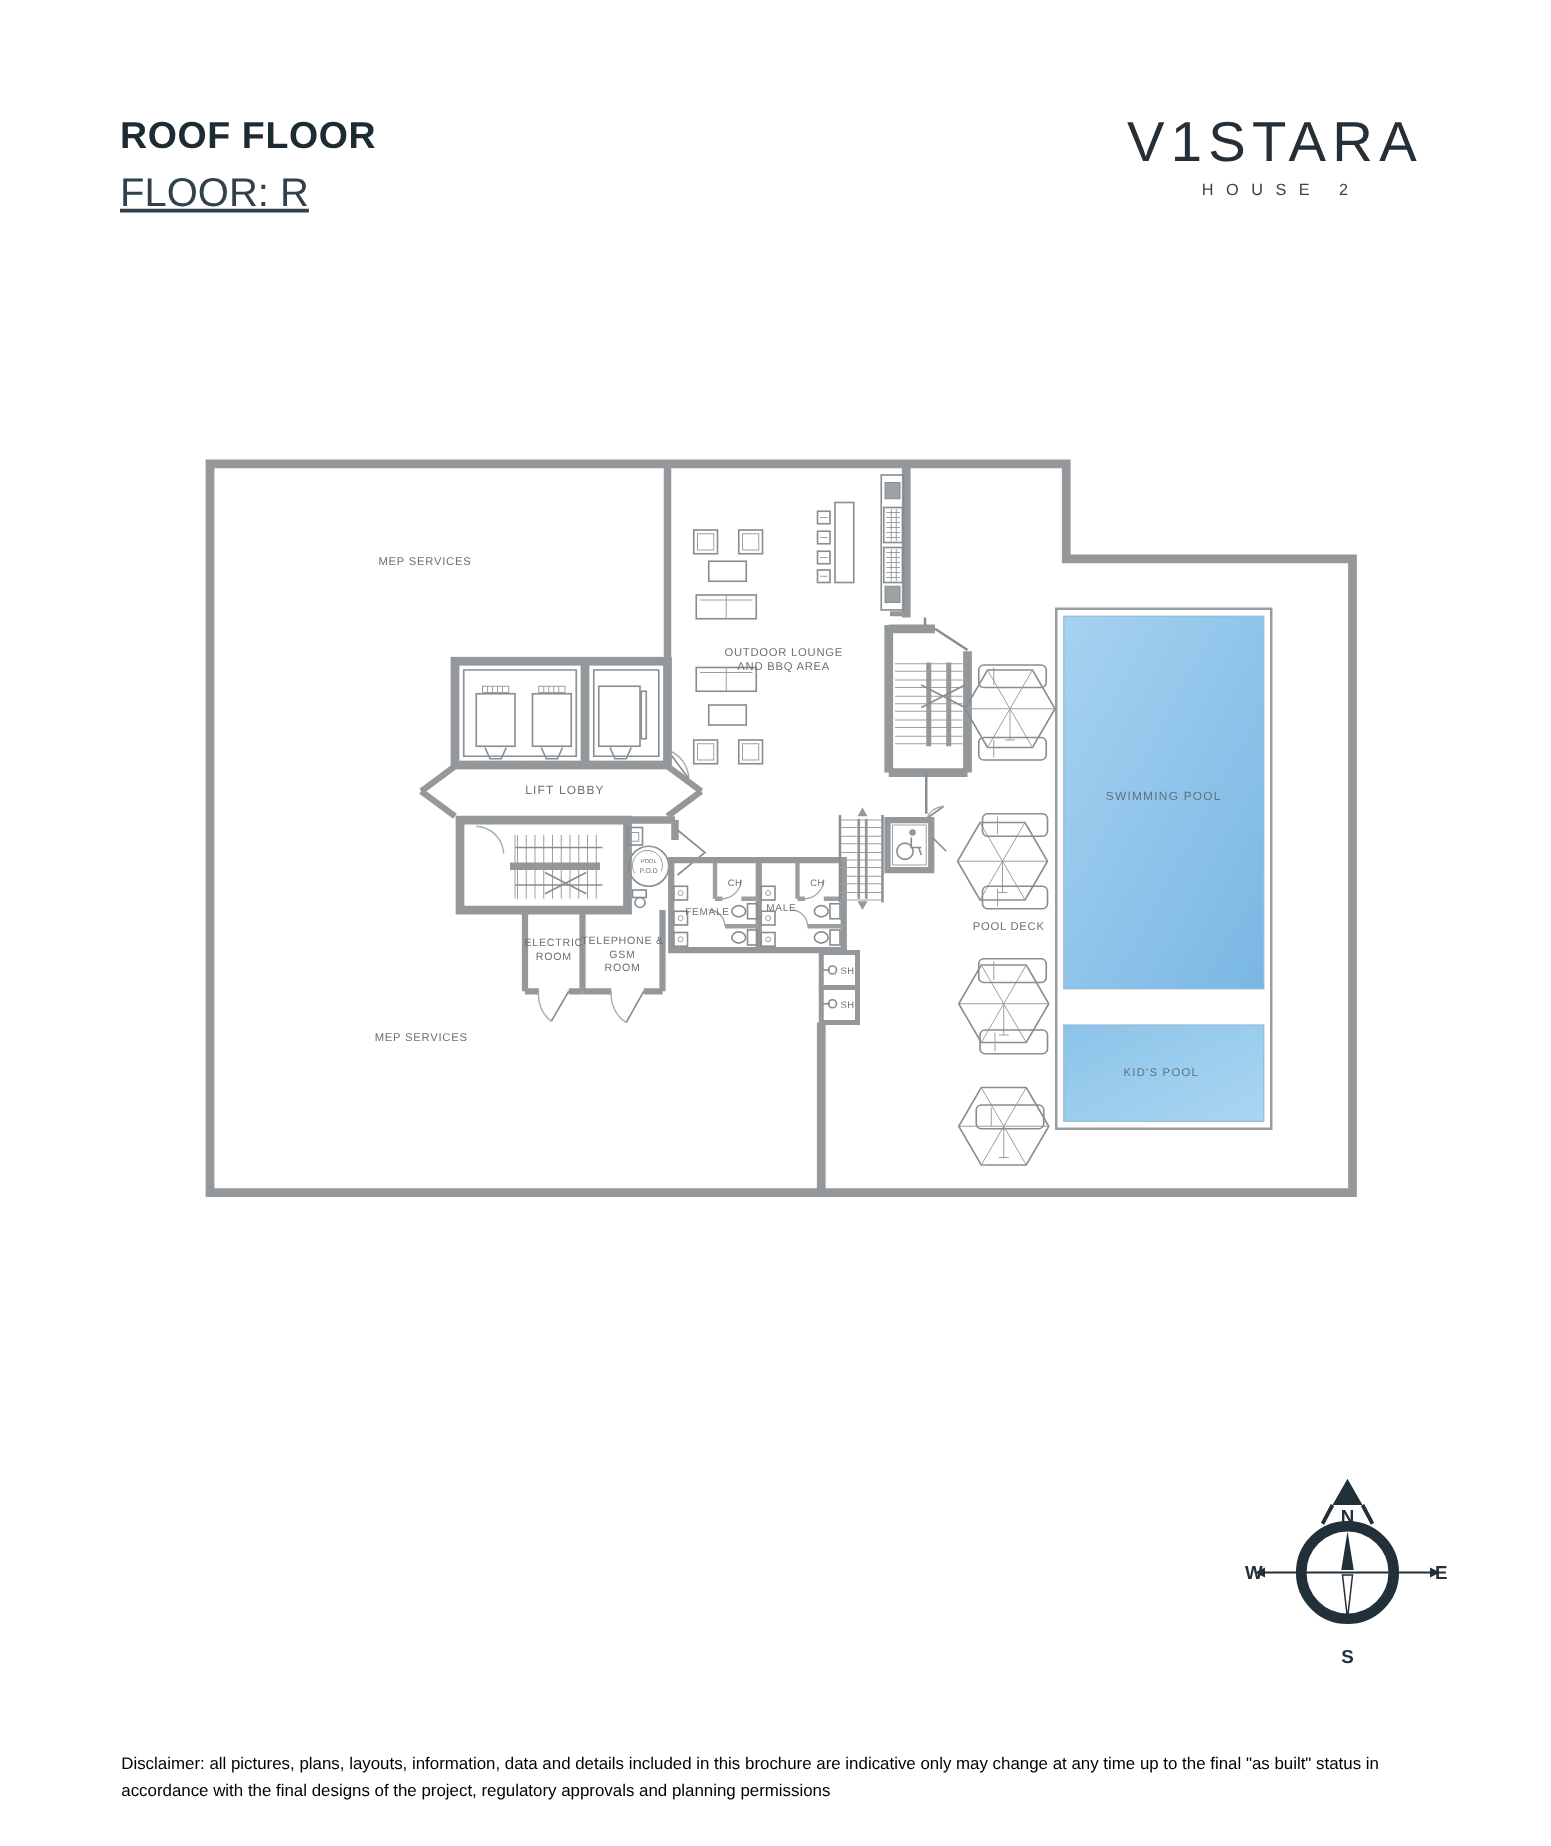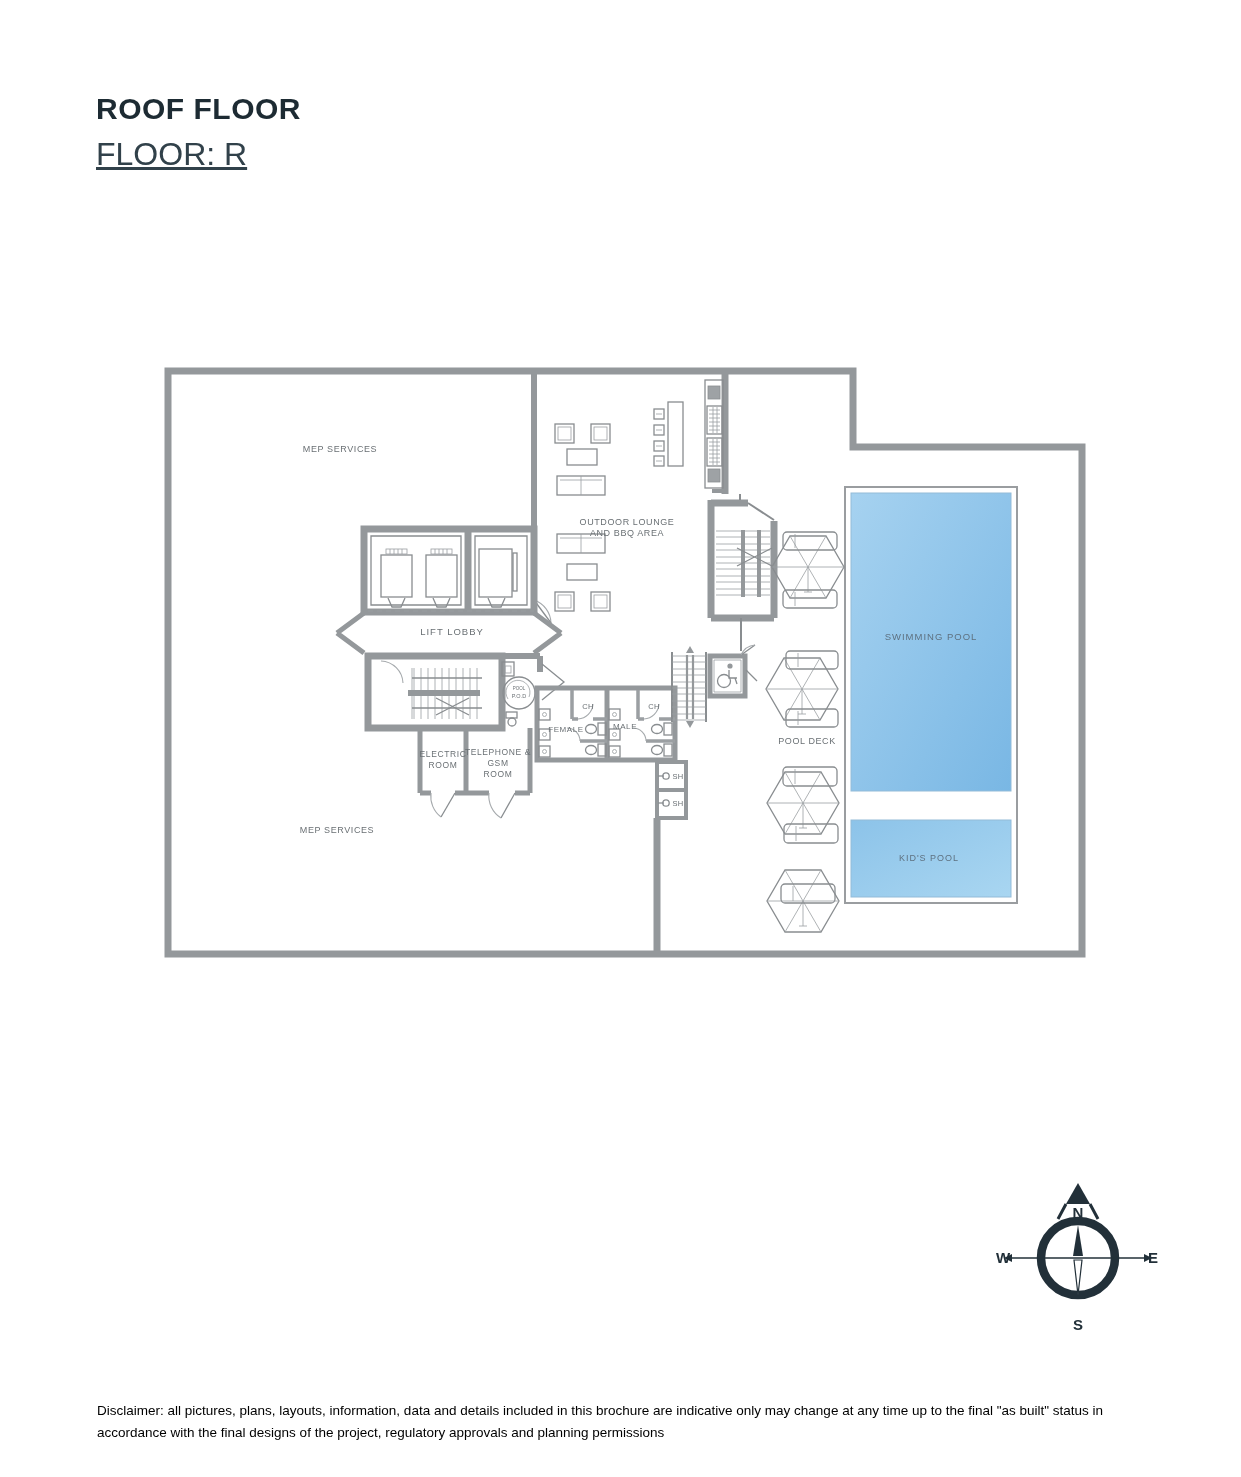--- a/index.html
+++ b/index.html
@@ -35,20 +35,24 @@
   .compass-letter{fill:#223039;font-size:15px;font-weight:bold;text-anchor:middle;}
 </style>
 </head>
 <body>
 
 <div class="page">
 
   <div class="page-title">ROOF FLOOR</div>
   <div class="page-subtitle">FLOOR: R</div>
 
+  <div class="brand">
+    <div class="brand-name">V1STARA</div>
+    <div class="brand-sub">HOUSE 2</div>
+  </div>
 
   <svg width="1241" height="1477" viewBox="0 0 1241 1477">
     <defs>
       <linearGradient id="poolGrad" x1="0" y1="0" x2="1" y2="1">
         <stop offset="0" stop-color="#a6d2f0"></stop>
           <stop offset="1" stop-color="#79b7e4"></stop>
       </linearGradient>
       <linearGradient id="poolGrad2" x1="0" y1="0" x2="1" y2="1">
         <stop offset="0" stop-color="#8cc3e9"></stop>
           <stop offset="1" stop-color="#a9d6f1"></stop>

